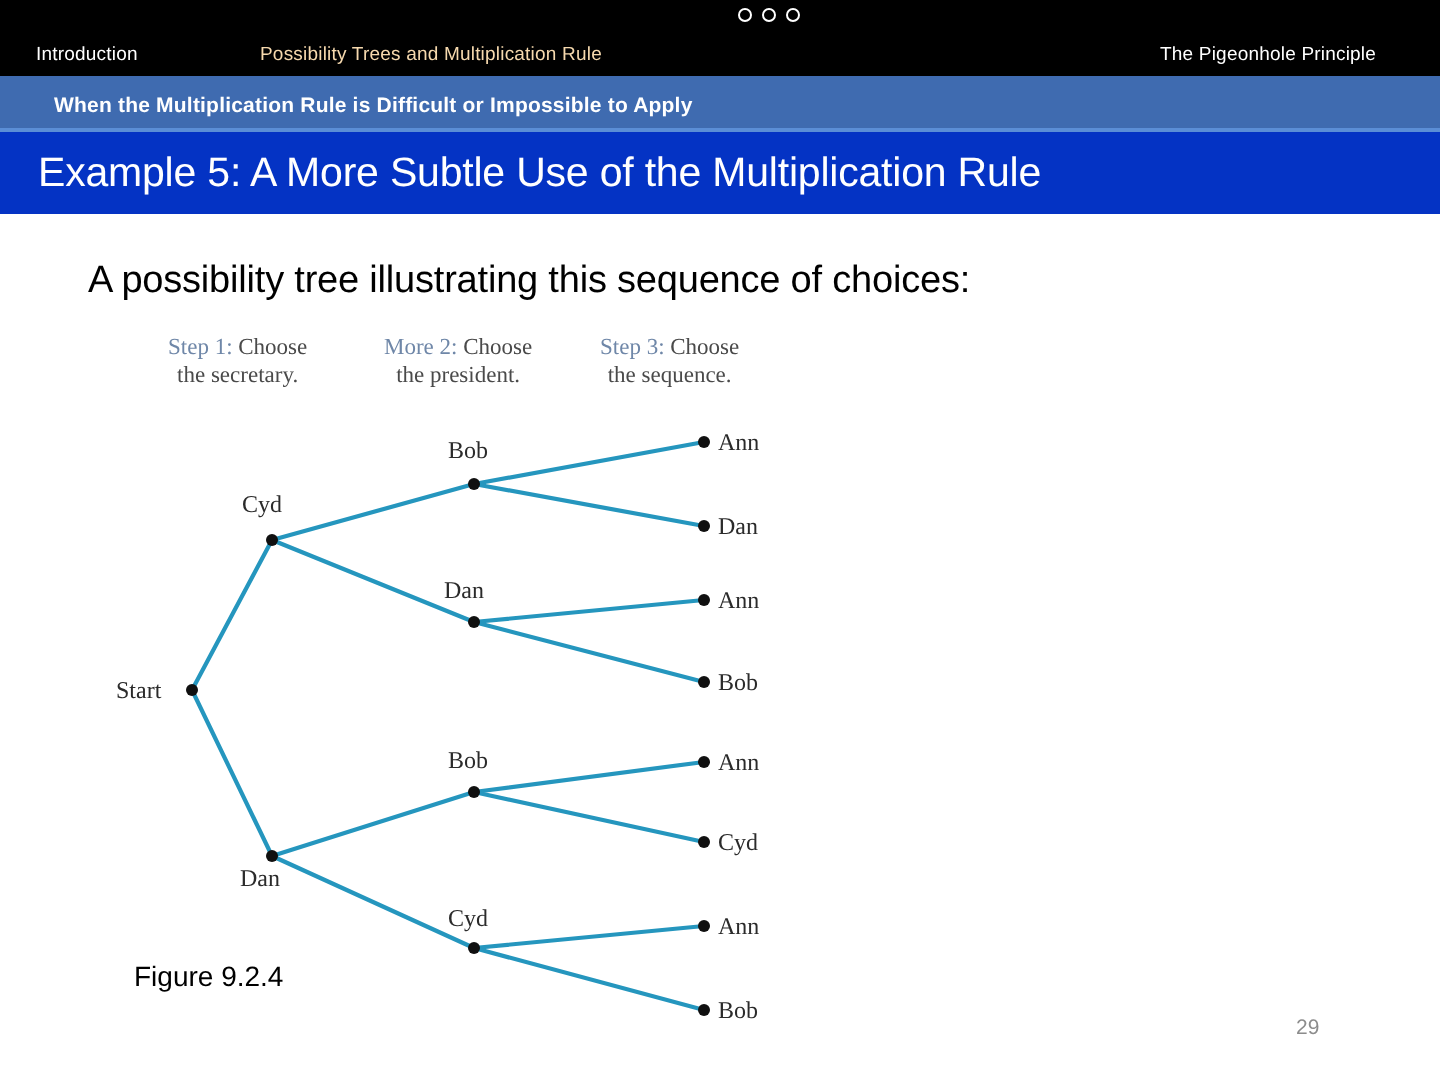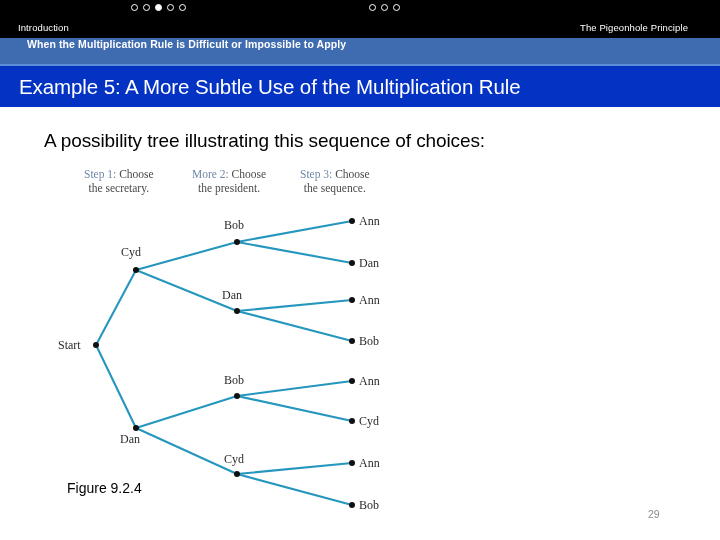--- a/index.html
+++ b/index.html
@@ -36,21 +36,21 @@
     border:1.6px solid #ffffff;
     box-sizing:border-box;
     background:transparent;
   }
   .dot.filled{background:#ffffff;}
 
   
   .subheader{
     position:absolute;left:0;top:38px;width:720px;height:30px;
     background:#3f6bb0;
-    display:flex;
+    display:flex;align-items:center;
   }
   .subheader-text{
     color:#ffffff;font-size:10.5px;font-weight:bold;
     padding-left:27px;white-space:nowrap;letter-spacing:0.1px;
   }
   .subheader-rule{
     position:absolute;left:0;top:64px;width:720px;height:2px;
     background:#5b8ed6;
   }
 
@@ -115,20 +115,21 @@
 <div id="nav-sections">
     <div class="nav-section" style="left: 18px; width: 100px;">
       <div class="nav-label inactive">Introduction</div>
       <div class="nav-dots">
         <span class="dot"></span>
         <span class="dot"></span>
         <span class="dot"></span>
       </div>
     </div>
     <div class="nav-section" style="left: 130px; width: 198px;">
+      <div class="nav-label active">Possibility Trees and Multiplication Rule</div>
       <div class="nav-dots">
         <span class="dot"></span>
         <span class="dot"></span>
         <span class="dot filled"></span>
         <span class="dot"></span>
         <span class="dot"></span>
       </div>
     </div>
     <div class="nav-section" style="left: 368px; width: 172px;">
       <div class="nav-dots">

